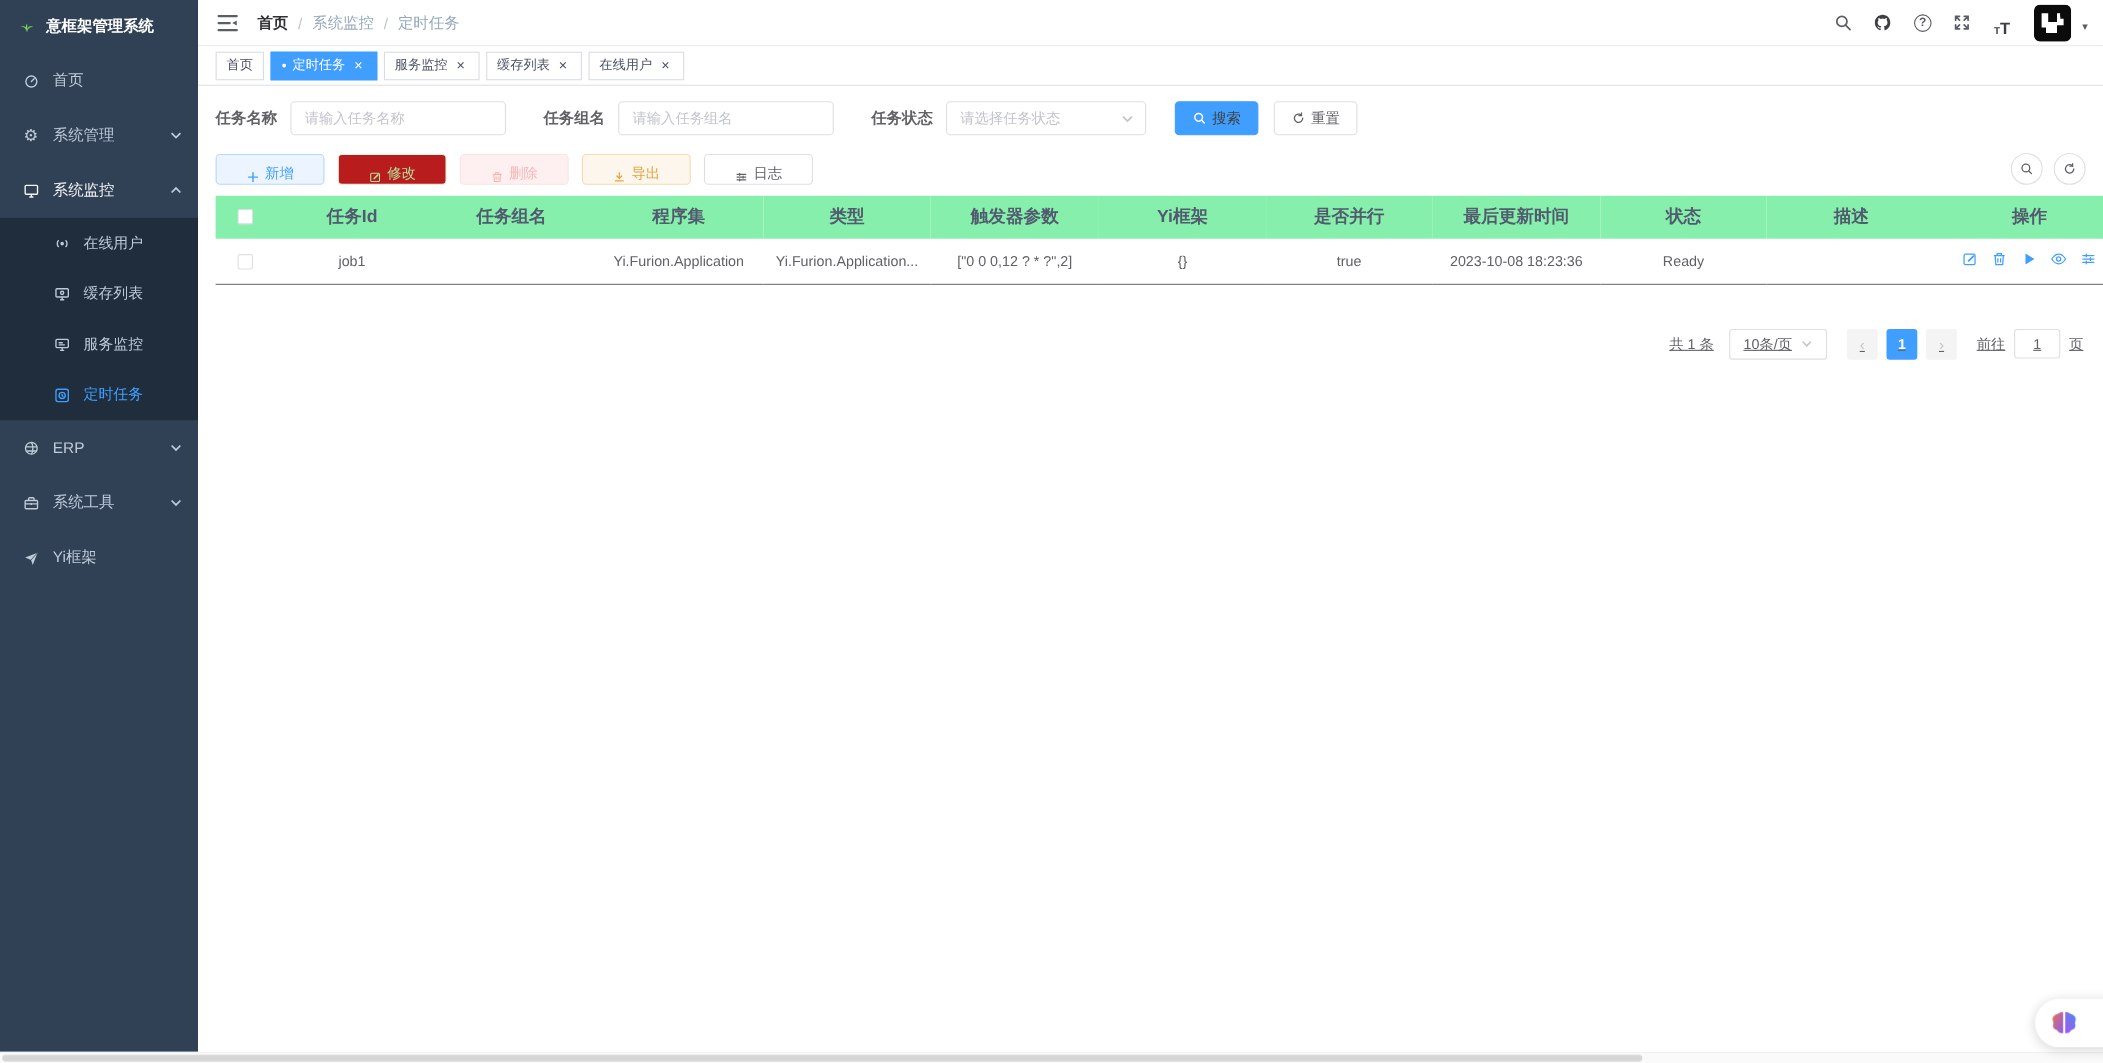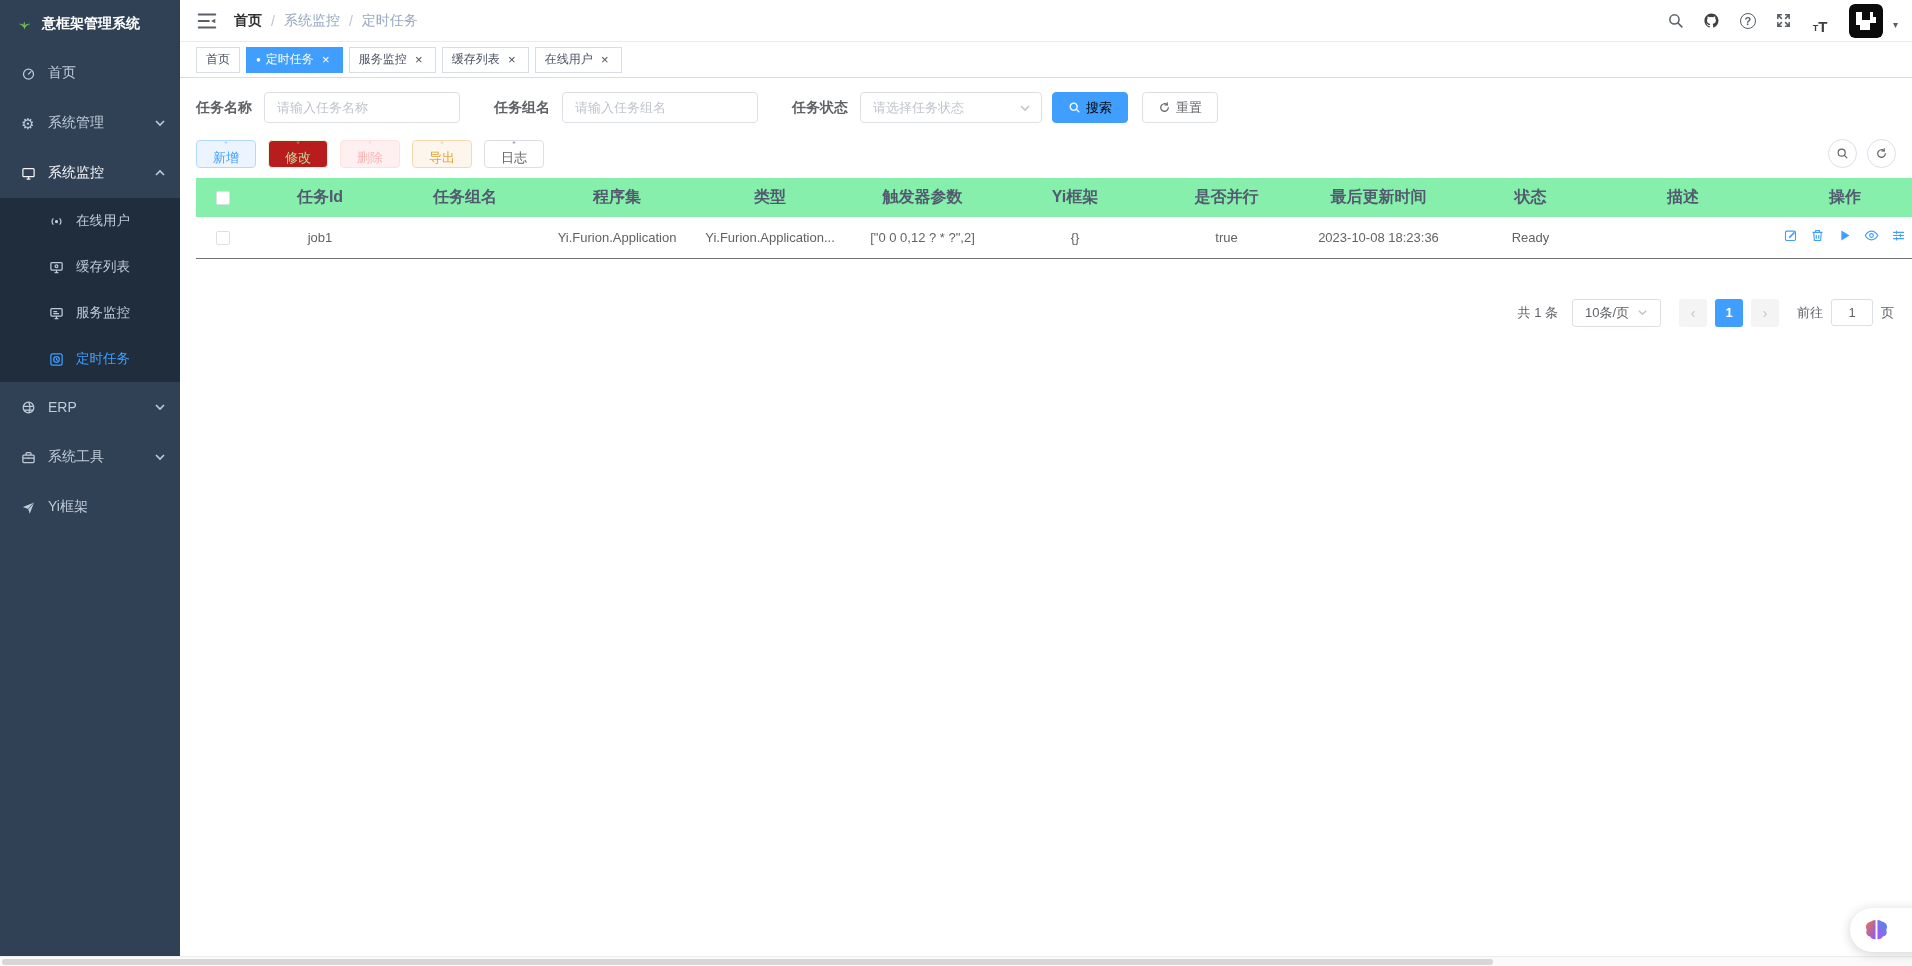--- a/index.html
+++ b/index.html
@@ -50,48 +50,48 @@
   .content { flex:1; background:#fff; padding:14px 16px 0 16px; position:relative; }
   .search-row { display:flex; align-items:center; margin-bottom:16px; }
   .f-group { display:flex; align-items:center; margin-right:34px; }
   .f-label { font-size:14px; font-weight:bold; color:#606266; margin-right:12px; white-space:nowrap; }
   .f-input { width:196px; height:31px; border:1px solid #dcdfe6; border-radius:4px; padding:0 12px; font-size:13px; color:#606266; font-family:inherit; outline:none; }
   .f-input::placeholder { color:#c0c4cc; }
   .f-select { width:182px; height:31px; border:1px solid #dcdfe6; border-radius:4px; padding:0 10px 0 12px; font-size:13px; color:#c0c4cc; display:flex; align-items:center; justify-content:space-between; cursor:pointer; background:#fff; }
   .f-select svg { width:12px; height:12px; }
   .btn { height:31px; border-radius:4px; border:1px solid transparent; font-size:13px; display:inline-flex; align-items:center; justify-content:center; gap:5px; cursor:pointer; padding:0 15px; font-family:inherit; background:#fff; }
   .btn svg { width:13px; height:13px; }
-  .btn-primary { background:#409eff; border-color:#409eff; color:#000000; }
+  .btn-primary { background:#409eff; border-color:#409eff; color:#404040; }
   .btn-default { border-color:#dcdfe6; color:#606266; }
   .search-btn { margin-left:6px; }
   .reset-btn { margin-left:14px; }
 
   .toolbar-row { display:flex; align-items:center; margin-bottom:10px; }
-  .tb-btn { height:28px; padding:0 16px; font-size:13px; border-radius:4px; display:inline-flex; align-items:center; gap:5px; margin-right:12px; cursor:pointer; border:1px solid; background:#fff; font-family:inherit;flex-direction:column; }
+  .tb-btn { height:28px; padding:0 27px; font-size:13px; border-radius:4px; display:inline-flex; align-items:flex-end; gap:5px; margin-right:12px; cursor:pointer; border:1px solid; background:#fff; font-family:inherit; }
   .tb-btn svg { width:12px; height:12px; }
   .tb-add { background:#ecf5ff; border-color:#b3d8ff; color:#409eff; }
   .tb-edit { background:#b91c1c; border-color:#e8f5df; color:#b3e19d; cursor:not-allowed; }
   .tb-del { background:#fef0f0; border-color:#fde2e2; color:#fab6b6; cursor:not-allowed; }
   .tb-export { background:#fdf6ec; border-color:#f5dab1; color:#e6a23c; }
   .tb-log { background:#fff; border-color:#dcdfe6; color:#606266; }
   .tb-right { margin-left:auto; display:flex; gap:10px; }
   .circ-btn { width:29px; height:29px; border-radius:50%; border:1px solid #dcdfe6; background:#fff; display:flex; align-items:center; justify-content:center; cursor:pointer; color:#606266; }
   .circ-btn svg { width:13px; height:13px; }
 
   
   table.grid { width:1700px; border-collapse:collapse; table-layout:fixed; }
   table.grid th { background:#86efac; height:39px; font-size:16px; color:#515a6e; font-weight:bold; text-align:center; }
   table.grid td { height:41px; font-size:13px; color:#606266; text-align:center; border-bottom:1px solid #737373; }
   .chk { width:14px; height:14px; border:1px solid #dcdfe6; border-radius:2px; background:#fff; display:inline-block; vertical-align:middle; cursor:pointer; }
   .row-actions { display:inline-flex; align-items:center; gap:11px; }
   .row-actions .a-ic { width:16px; height:16px; color:#409eff; cursor:pointer; display:inline-flex; }
   .row-actions svg { width:15px; height:15px; }
 
   
-  .pagination { margin-top:40px; display:flex; align-items:center; justify-content:flex-end; font-size:13px; color:#606266; gap:0; padding-right:2px; }
+  .pagination { margin-top:40px; display:flex; align-items:center; justify-content:flex-end; font-size:13px; color:#606266; gap:0; padding-right:2px;text-decoration:underline; }
   .pg-total { margin-right:14px; }
   .pg-size { width:89px; height:28px; border:1px solid #dcdfe6; border-radius:3px; display:flex; align-items:center; justify-content:center; gap:8px; cursor:pointer; color:#606266; background:#fff; margin-right:18px; }
   .pg-size svg { width:11px; height:11px; }
   .pg-btn { width:28px; height:28px; border-radius:3px; background:#f4f4f5; display:flex; align-items:center; justify-content:center; color:#c0c4cc; font-size:14px; cursor:pointer; margin-right:8px; }
   .pg-cur { width:28px; height:28px; border-radius:3px; background:#409eff; color:#fff; display:flex; align-items:center; justify-content:center; font-weight:bold; cursor:pointer; margin-right:8px; }
   .pg-goto { margin-left:10px; margin-right:8px; }
   .pg-input { width:42px; height:27px; border:1px solid #dcdfe6; border-radius:3px; text-align:center; font-size:13px; color:#606266; outline:none; margin-right:8px; font-family:inherit; }
 
   
   .ai-fab { position:fixed; right:-26px; bottom:14px; width:88px; height:44px; border-radius:22px; background:#fff; box-shadow:0 2px 12px rgba(0,0,0,.18); display:flex; align-items:center; padding-left:13px; cursor:pointer; z-index:50; }
@@ -304,21 +304,21 @@
 
       <div class="search-row">
         <div class="f-group">
           <label class="f-label">任务名称</label>
           <input class="f-input" placeholder="请输入任务名称" style="">
         </div>
         <div class="f-group">
           <label class="f-label">任务组名</label>
           <input class="f-input" placeholder="请输入任务组名" style="">
         </div>
-        <div class="f-group" style="margin-right:4px;">
+        <div class="f-group" style="margin-right:20px;">
           <label class="f-label">任务状态</label>
           <div class="f-select">
             <span>请选择任务状态</span>
             <svg viewBox="0 0 12 12" fill="none" stroke="#c0c4cc" stroke-width="1.6">
                 <path d="M2 4l4 4 4-4"></path>
               </svg>
           </div>
         </div>
         <button class="btn btn-primary search-btn">
           <svg viewBox="0 0 24 24" fill="none" stroke="#fff" stroke-width="2.4" stroke-linecap="round">

